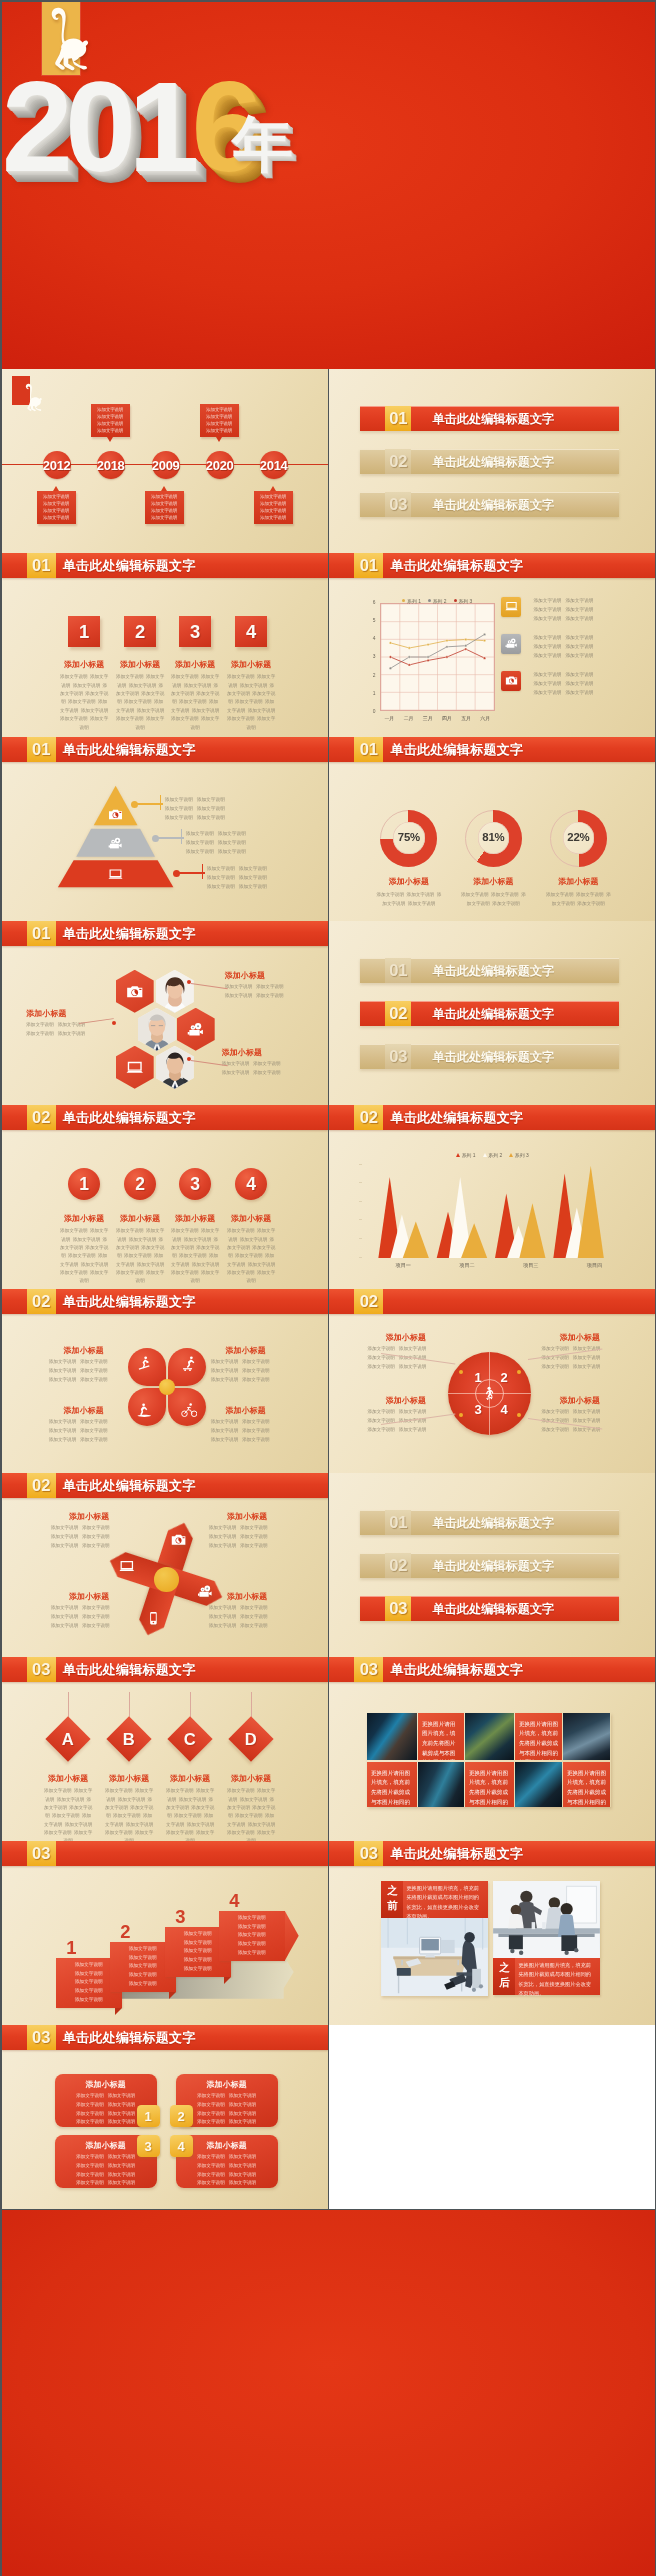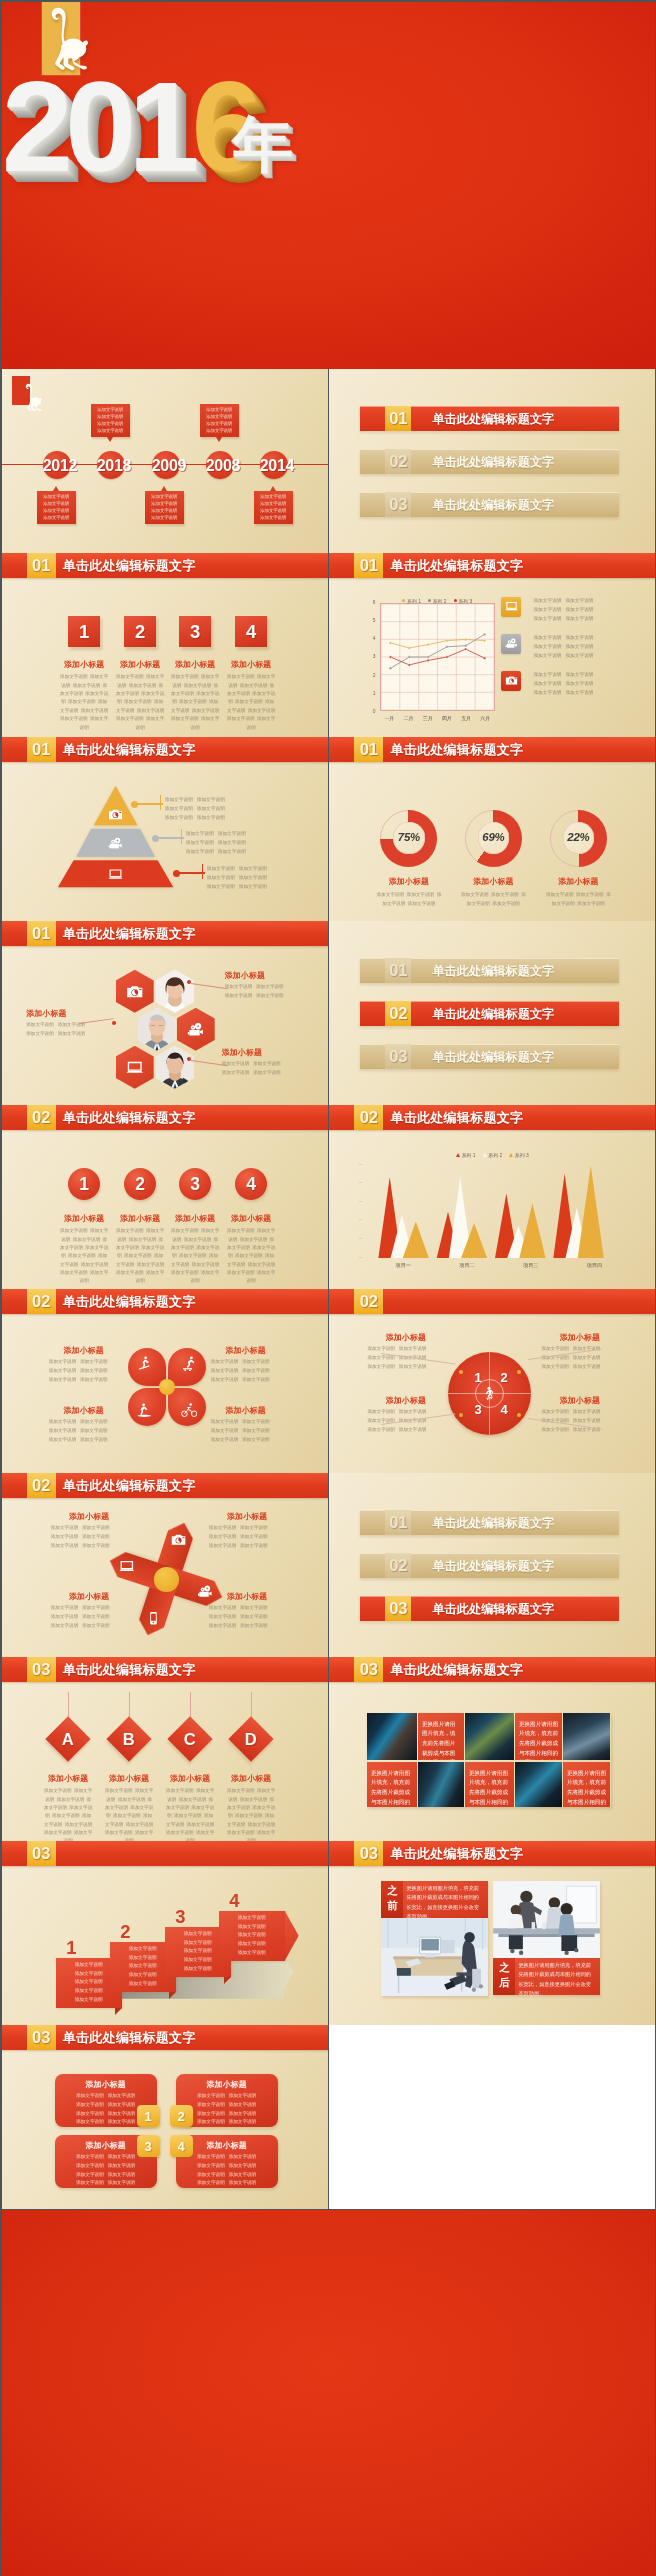--- a/index.html
+++ b/index.html
@@ -51,21 +51,21 @@
 .btp{color:#938a74;font-size:4.7px;line-height:1.9;text-align:center;word-spacing:1.3px;}
 .btrow{white-space:nowrap;}
 
 
 .tl-logo{position:absolute;left:10.5px;top:7px;width:17.5px;height:29px;background:#d9381e;}
 .tl-monkey{position:absolute;left:9.6px;top:6.1px;width:21px;height:31px;}
 .tl-line{position:absolute;left:0;top:95px;width:100%;height:1.7px;background:#d0351c;}
 .tl-node{position:absolute;top:82px;width:28px;height:28px;border-radius:50%;
   background:radial-gradient(circle at 38% 30%,#e8563a 0%,#dd4128 45%,#c93018 100%);
   box-shadow:0 0.9px 1.7px rgba(140,60,30,.3);}
-.tl-node span{display:block;width:100%;line-height:29px;text-align:center;color:#fff;font-size:16px;font-weight:bold;
+.tl-node span{display:block;width:100%;line-height:29px;text-align:center;color:#fff;font-size:13px;font-weight:bold;
   font-family:"Liberation Sans",sans-serif;text-shadow:0.9px 0.9px 0 rgba(130,30,10,.5);letter-spacing:-0.3px;}
 .tl-card{position:absolute;width:39px;padding:2.6px 0.9px;background:linear-gradient(180deg,#e0472b,#cf3319);box-shadow:0.9px 1.7px 1.7px rgba(140,70,40,.22);}
 .tl-card .btp{color:#f6ded6;font-size:4.4px;line-height:1.6;letter-spacing:-0.1px;word-spacing:0;}
 .tl-up{top:35px;}
 .tl-dn{top:122px;}
 .tl-ar{position:absolute;width:0;height:0;border-left:3.5px solid transparent;border-right:3.5px solid transparent;}
 .tl-ar-d{left:16.6px;bottom:-5.2px;border-top:5.2px solid #d03419;}
 .tl-ar-u{left:16.6px;top:-5.2px;border-bottom:5.2px solid #d9401f;}
 
 
@@ -140,21 +140,21 @@
 .pyr-ic3{left:52px;top:83px;}
 .pyr-cal{position:absolute;height:28px;}
 .pc-dot{position:absolute;left:0;top:0;width:7px;height:7px;border-radius:50%;}
 .pc-line{position:absolute;left:6.1px;top:2.8px;width:26px;height:1.4px;}
 .pc-bar{position:absolute;left:29px;top:-6.1px;width:1.6px;height:15.7px;}
 .pc-tx{position:absolute;left:34px;top:-6.1px;}
 .pc-tx .btp{text-align:left;font-size:4.7px;line-height:1.92;word-spacing:2.6px;}
 
 
 .dn-col{position:absolute;top:73px;width:96px;}
-.dn-ring{position:relative;width:57px;height:57px;margin:0 auto 9.6px;font-style:italic;}
+.dn-ring{position:relative;width:57px;height:57px;margin:0 auto 9.6px;}
 .dn-track{position:absolute;left:0;top:0;width:57px;height:57px;border-radius:50%;border:0.7px solid #e3bcac;}
 .dn-fill{position:absolute;left:0;top:0;width:57px;height:57px;border-radius:50%;}
 .dn-hole{position:absolute;left:12.7px;top:12.7px;width:31.5px;height:31.5px;border-radius:50%;
   background:linear-gradient(135deg,#f6ecd4,#f0e3c2);box-shadow:inset 0 0 0 0.6px #e6c3b4;}
 .dn-hole span{display:block;width:100%;line-height:31.5px;text-align:center;color:#3d3a35;font-size:11.4px;font-weight:bold;
   font-family:"Liberation Sans",sans-serif;letter-spacing:-0.3px;}
 .dn-col .subt{margin-bottom:3.5px;}
 .dn-col .btp{width:66px;margin:0 auto;font-size:4.6px;line-height:1.9;word-spacing:1.3px;}
 
 
@@ -398,21 +398,21 @@
           <div class="tl-card tl-dn" style="left:143px">
             <i class="tl-ar tl-ar-u"></i>
             <div class="btp">
               <div class="btrow"><span>添加文字说明</span></div>
               <div class="btrow"><span>添加文字说明</span></div>
               <div class="btrow"><span>添加文字说明</span></div>
               <div class="btrow"><span>添加文字说明</span></div>
             </div>
           </div>
           <div class="tl-node" style="left:204px">
-            <span>2008</span>
+            <span>2020</span>
           </div>
           <div class="tl-card tl-up" style="left:198px">
             <div class="btp">
               <div class="btrow"><span>添加文字说明</span></div>
               <div class="btrow"><span>添加文字说明</span></div>
               <div class="btrow"><span>添加文字说明</span></div>
               <div class="btrow"><span>添加文字说明</span></div>
             </div>
             <i class="tl-ar tl-ar-d"></i>
           </div>
@@ -688,21 +688,21 @@
               </div>
             </div>
             <div class="subt">添加小标题</div>
             <div class="btp"><span>添加文字说明</span> <span>添加文字说明</span> <span>添加文字说明</span> <span>添加文字说明</span></div>
           </div>
           <div class="dn-col" style="left:116px">
             <div class="dn-ring">
               <div class="dn-track"></div>
               <div class="dn-fill" style="background:conic-gradient(#dd402a 0deg 216.0deg,rgba(0,0,0,0) 216.0deg 360deg)"></div>
               <div class="dn-hole">
-                <span>69%</span>
+                <span>81%</span>
               </div>
             </div>
             <div class="subt">添加小标题</div>
             <div class="btp"><span>添加文字说明</span> <span>添加文字说明</span> <span>添加文字说明</span> <span>添加文字说明</span></div>
           </div>
           <div class="dn-col" style="left:201px">
             <div class="dn-ring">
               <div class="dn-track"></div>
               <div class="dn-fill" style="background:conic-gradient(#dd402a 0deg 180.0deg,rgba(0,0,0,0) 180.0deg 360deg)"></div>
               <div class="dn-hole">

